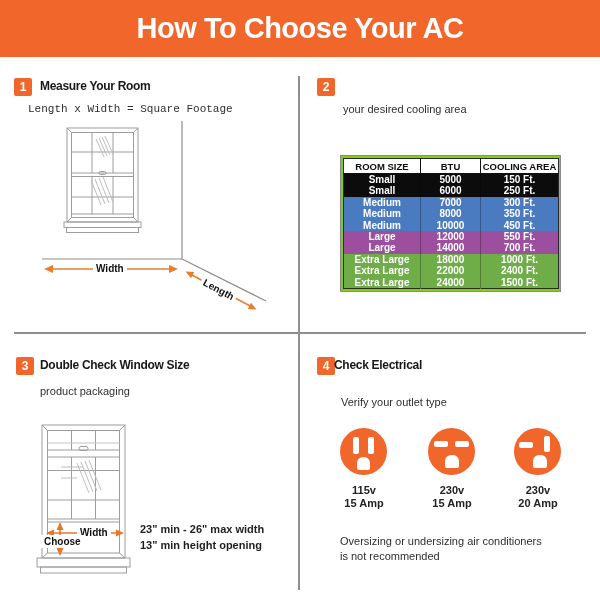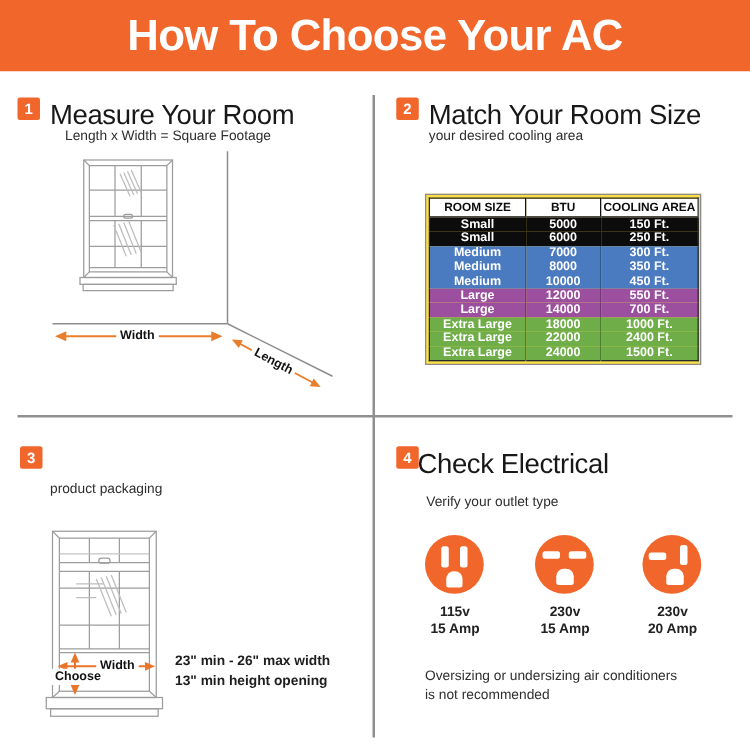--- a/index.html
+++ b/index.html
@@ -3,34 +3,34 @@
 <meta charset="utf-8">
 <style>
   html,body{margin:0;padding:0;background:#fff;}
   .page{
     position:relative;width:600px;height:600px;overflow:hidden;background:#fff;
     font-family:"Liberation Sans","DejaVu Sans",sans-serif;color:#1c1c1c;
   }
   .abs{position:absolute;}
   
   .header{left:0;top:0;width:600px;height:57px;display:flex;align-items:center;justify-content:center;}
-  .header h1{margin:0;color:#fff;font-size:35px;font-weight:bold;letter-spacing:-0.5px;}
+  .header h1{margin:0;color:#fff;font-size:29px;font-weight:bold;letter-spacing:-0.5px;}
   
   .div-h{left:14px;top:332px;width:572px;height:2px;background:#8f8f8f;}
   .div-v{left:298px;top:76px;width:2px;height:514px;background:#8f8f8f;}
   
   .badge{width:18px;height:18px;border-radius:2px;color:#fff;font-size:12px;font-weight:bold;
          display:flex;align-items:center;justify-content:center;}
-  .h2{font-size:22px;font-weight:normal;letter-spacing:-0.3px;color:#181818;white-space:nowrap;}
+  .h2{font-size:12px;font-weight:bold;letter-spacing:-0.3px;color:#181818;white-space:nowrap;}
   .sub{font-size:11px;color:#2e2e2e;line-height:15px;white-space:nowrap;}
   .note{font-size:11px;color:#2e2e2e;line-height:15px;white-space:nowrap;}
   .note-bold{font-size:11px;font-weight:bold;color:#1e1e1e;line-height:15.5px;white-space:nowrap;}
   .dim-label{font-size:10px;font-weight:bold;color:#111;background:#fff;padding:0 3px;line-height:13px;}
   
-  .tbl-wrap{left:340px;top:155px;width:221px;border:1px solid #8a8a8a;background:#fde047;padding:2px;box-sizing:border-box;}
+  .tbl-wrap{left:340px;top:155px;width:221px;border:1px solid #8a8a8a;background:#84cc16;padding:2px;box-sizing:border-box;}
   table.room{border-collapse:collapse;width:100%;table-layout:fixed;border:1px solid #2a2a2a;}
   table.room th{background:#fff;color:#0d0d0d;font-size:9.5px;font-weight:bold;height:14px;
       text-align:center;padding:0;border-bottom:1px solid #111;}
   table.room th + th{border-left:1px solid #111;}
   table.room td{color:#fff;font-size:10px;font-weight:bold;height:11.4px;line-height:11.4px;
       text-align:center;padding:0;white-space:nowrap;margin-top:16px;}
   table.room td + td{border-left:1px solid rgba(0,0,0,0.28);}
   table.room col.c1{width:77px;} table.room col.c2{width:60px;} table.room col.c3{width:78px;}
   
   .outlet{width:47px;height:47px;border-radius:50%;position:absolute;}
@@ -47,21 +47,21 @@
 
   <div class="abs header" style="background:#F1662B;">
     <h1>How To Choose Your AC</h1>
   </div>
 
   <div class="abs div-h"></div>
   <div class="abs div-v"></div>
 
   <div class="abs badge" style="left:14px;top:78px;background:#F1662B;">1</div>
   <div class="abs h2" style="left:40px;top:79px;">Measure Your Room</div>
-  <div class="abs sub" style="left:52px;top:102px;">Length x Width = Square Footage</div>
+  <div class="abs sub" style="left:28px;top:102px;font-family:Liberation Mono, monospace;">Length x Width = Square Footage</div>
 
   <svg class="abs" style="left:20px;top:115px;" width="270" height="210" viewBox="0 0 270 210">
 
     <g stroke="#8d8d8d" stroke-width="1.2" fill="none">
       <line x1="162" y1="6" x2="162" y2="144"></line>
       <line x1="22" y1="144" x2="162" y2="144"></line>
       <line x1="162" y1="144" x2="246" y2="186"></line>
     </g>
 
     <g stroke="#9d9d9d" stroke-width="1" fill="none">
@@ -105,21 +105,20 @@
     <g stroke="#E87E2B" stroke-width="1.5" fill="#E87E2B">
       <line x1="170" y1="159" x2="232" y2="192"></line>
       <polygon points="165.5,156.5 174.2,157.1 171,163.3" stroke="none"></polygon>
       <polygon points="236.5,194.5 231,187.7 227.8,193.9" stroke="none"></polygon>
     </g>
   </svg>
   <span class="abs dim-label" style="left:93px;top:262px;">Width</span>
   <span class="abs dim-label" style="left:199px;top:283px;transform:rotate(28deg);">Length</span>
 
   <div class="abs badge" style="left:317px;top:78px;background:#F1662B;">2</div>
-  <div class="abs h2" style="left:343px;top:79px;">Match Your Room Size</div>
   <div class="abs sub" style="left:343px;top:102px;">
     <div>your desired cooling area</div>
   </div>
 
   <div class="abs tbl-wrap">
     <table class="room">
       <colgroup>
           <col class="c1">
           <col class="c2">
           <col class="c3">
@@ -180,20 +179,21 @@
           <tr style="background: rgb(111, 173, 73);">
             <td>Extra Large</td>
             <td>24000</td>
             <td>1500 Ft.</td>
           </tr>
         </tbody>
     </table>
   </div>
 
   <div class="abs badge" style="left:16px;top:357px;background:#F1662B;">3</div>
+  <div class="abs h2" style="left:40px;top:358px;">Double Check Window Size</div>
   <div class="abs sub" style="left:40px;top:384px;">
     <div>product packaging</div>
   </div>
 
   <svg class="abs" style="left:25px;top:415px;" width="265" height="165" viewBox="0 0 265 165">
     <g stroke="#9d9d9d" stroke-width="1" fill="none">
       <rect x="17" y="10" width="83" height="133"></rect>
       <rect x="22.5" y="15.5" width="72" height="122.5"></rect>
       <line x1="17" y1="10" x2="22.5" y2="15.5"></line>
       <line x1="100" y1="10" x2="94.5" y2="15.5"></line>

